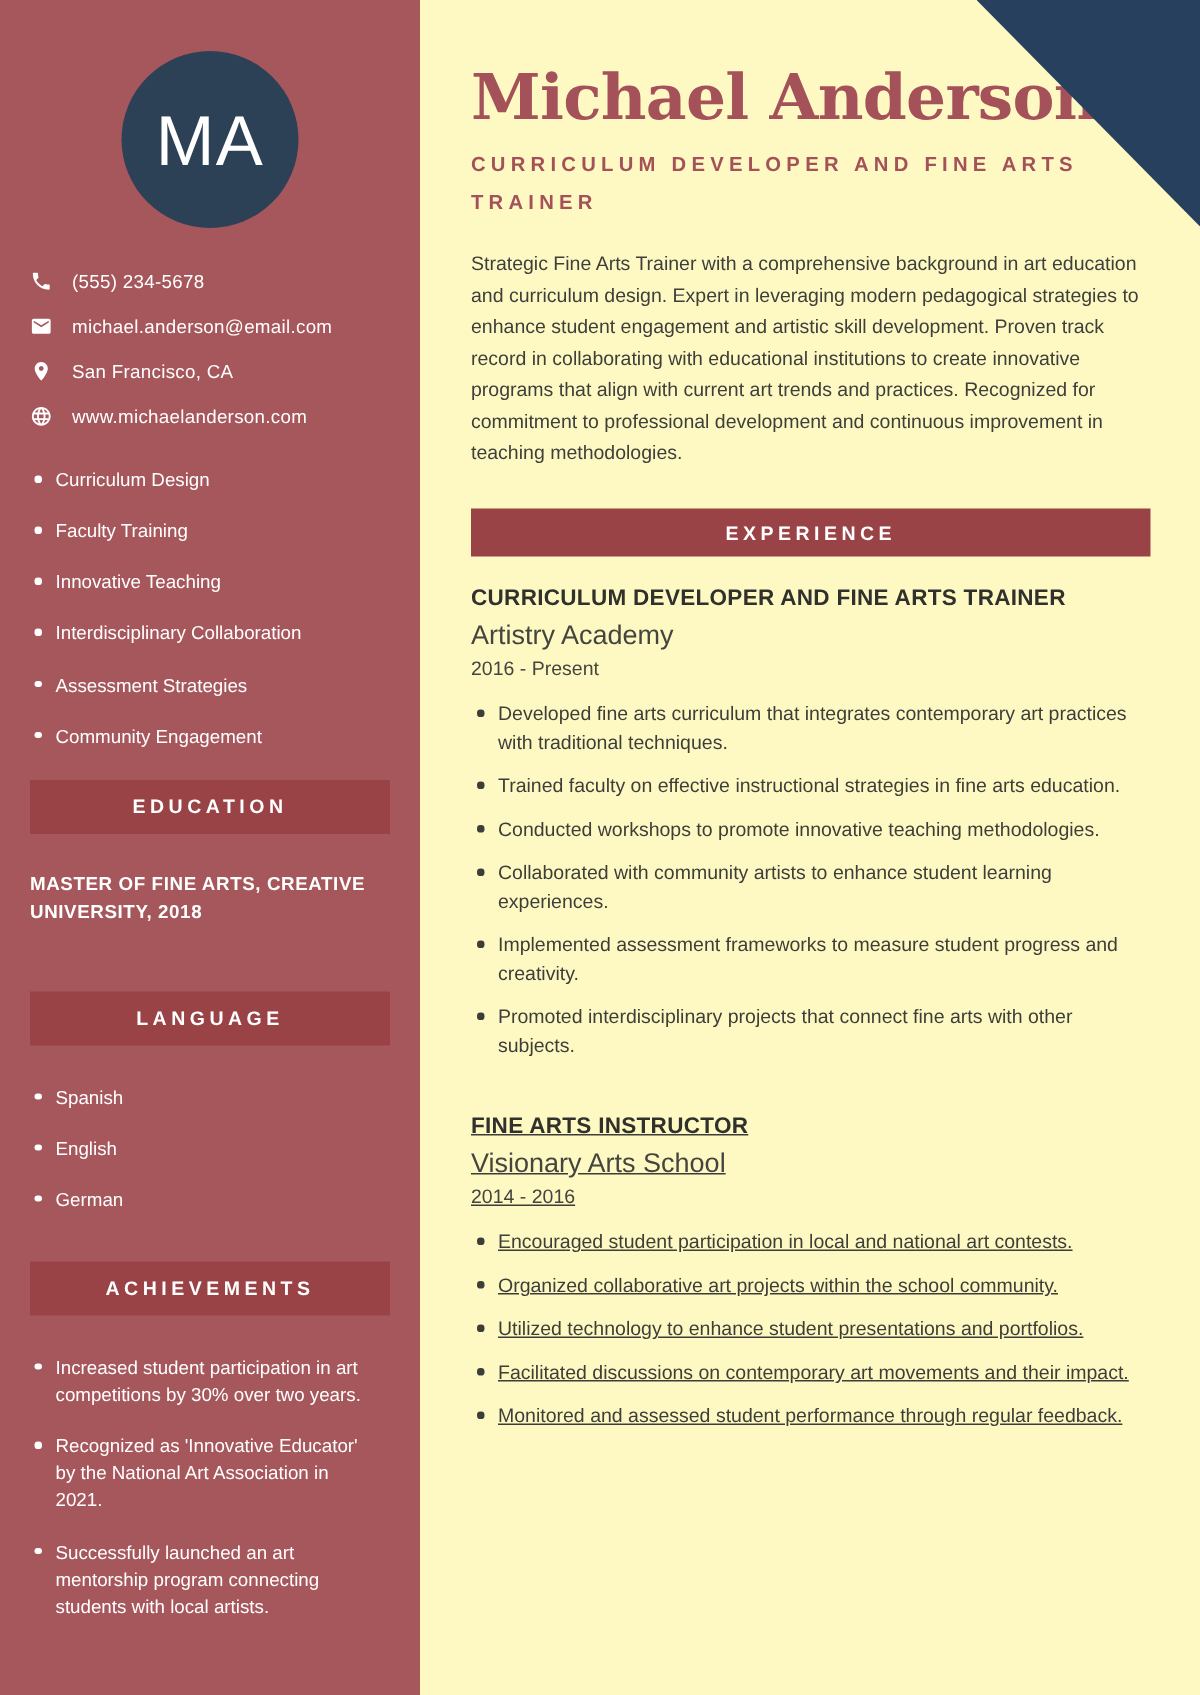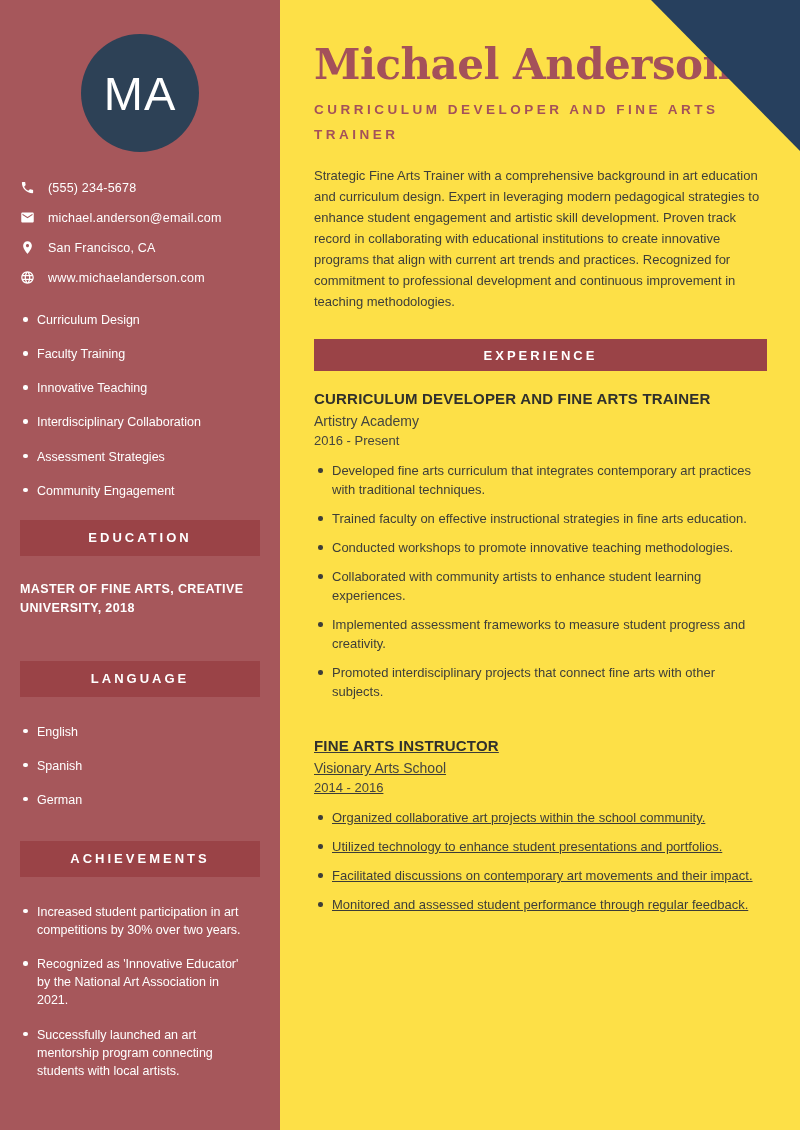--- a/index.html
+++ b/index.html
@@ -3,21 +3,21 @@
 <meta charset="utf-8">
 <style>
   * { margin:0; padding:0; box-sizing:border-box; }
   html,body { background:#ffffff; }
   .page {
     position:relative;
     width:800px; height:1130px;
     display:flex;
     font-family:"Liberation Sans", sans-serif;
     overflow:hidden;
-    background:#fde047;
+    background:#fef9c3;
   }
   
   .sidebar {
     width:280px; height:100%;
     background:#A6575B;
     color:#ffffff;
     flex:0 0 280px;
     padding:0 20px;
   }
   .avatar {
@@ -135,21 +135,21 @@
   }
   .job { margin-top:19px; }
   .job + .job { margin-top:36px;text-decoration:underline; }
   .job-title {
     font-size:15px;
     font-weight:bold;
     color:#30302C;
     letter-spacing:0.2px;
     text-transform:uppercase;
   }
-  .job-company { margin-top:6px; font-size:14px; color:#45453F; }
+  .job-company { margin-top:6px; font-size:18px; color:#45453F; }
   .job-dates   { margin-top:4px; font-size:13px; color:#45453F; }
   .job-bullets { margin-top:13px; list-style:none; }
   .job-bullets li {
     position:relative;
     padding-left:18px;
     max-width:460px;
     font-size:13px;
     line-height:19px;
     margin-bottom:10px;
     color:#3E3E39;
@@ -222,22 +222,22 @@
     <div class="side-header" style="margin-top:20px;">
       <span>EDUCATION</span>
     </div>
     <div class="edu-text">MASTER OF FINE ARTS, CREATIVE UNIVERSITY, 2018</div>
 
     <div class="side-header lang-gap">
       <span>LANGUAGE</span>
     </div>
     <ul class="side-list">
 
-    <li>English</li>
-        <li>Spanish</li>
+    <li>Spanish</li>
+        <li>English</li>
         <li>German</li>
       </ul>
 
     <div class="side-header ach-gap">
       <span>ACHIEVEMENTS</span>
     </div>
     <ul class="side-list ach-list">
 
     <li>Increased student participation in art competitions by 30% over two years.</li>
         <li>Recognized as 'Innovative Educator' by the National Art Association in 2021.</li>
@@ -272,20 +272,21 @@
           <li>Promoted interdisciplinary projects that connect fine arts with other subjects.</li>
         </ul>
     </section>
 
     <section class="job">
       <div class="job-title">FINE ARTS INSTRUCTOR</div>
       <div class="job-company">Visionary Arts School</div>
       <div class="job-dates">2014 - 2016</div>
       <ul class="job-bullets">
 
+          <li>Encouraged student participation in local and national art contests.</li>
           <li>Organized collaborative art projects within the school community.</li>
           <li>Utilized technology to enhance student presentations and portfolios.</li>
           <li>Facilitated discussions on contemporary art movements and their impact.</li>
           <li>Monitored and assessed student performance through regular feedback.</li>
         </ul>
     </section>
 
   </main>
 </div>
 

